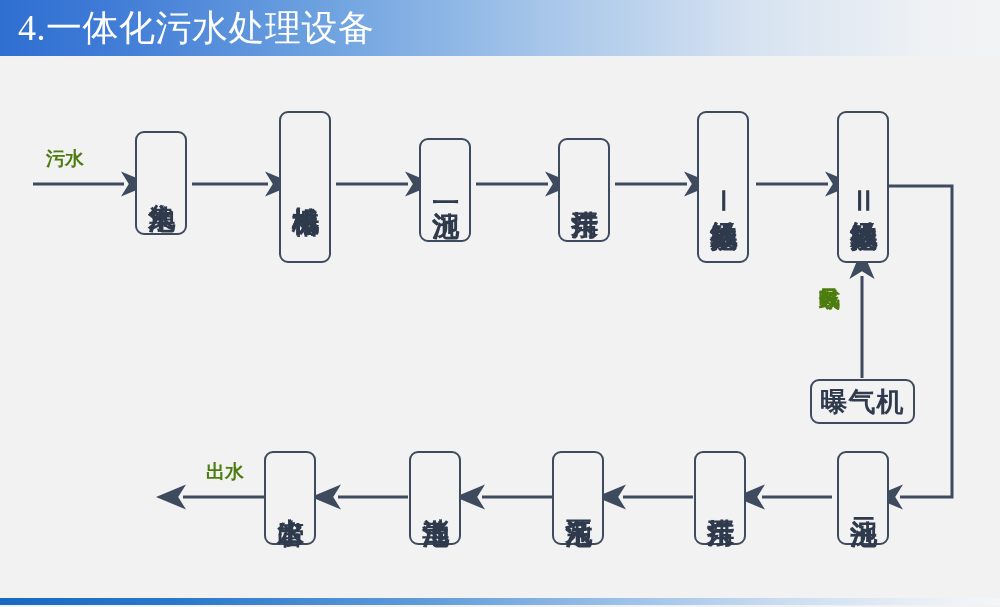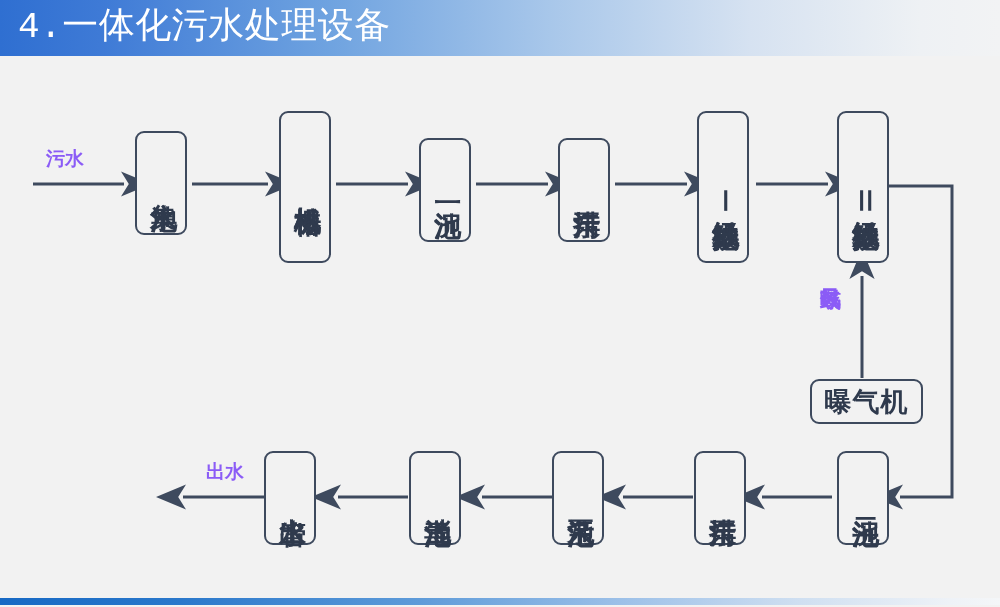--- a/index.html
+++ b/index.html
@@ -7,21 +7,21 @@
     margin: 0;
     padding: 0;
     background: #ffffff;
   }
   #slide {
     position: relative;
     width: 1000px;
     height: 607px;
     background: #f2f2f2;
     overflow: hidden;
-    font-family: Liberation Mono, monospace;
+    font-family: Liberation Serif, serif;
   }
 
   
   .header-band {
     position: absolute;
     left: 0; top: 0;
     width: 1000px; height: 56px;
     background: linear-gradient(to right,
         #2f6fd1 0%,
         #3e7ad6 10%,
@@ -91,21 +91,21 @@
   .node .htext {
     font-size: 27px;
     font-weight: 700;
     letter-spacing: 1px;
     white-space: nowrap;
   }
 
   
   .edge-label {
     position: absolute;
-    color: #8b5cf6;
+    color: #4d7c0f;
     font-size: 19px;
     font-weight: 700;
     white-space: nowrap;
   }
   .edge-label.vert {
     writing-mode: vertical-rl;
     text-orientation: upright;
     line-height: 1.02;
     font-size: 21px;
   }
@@ -184,21 +184,21 @@
   </div>
 
   <div class="node" style="left:697px; top:111px; width:52px; height:152px;">
     <span class="vtext">Ⅰ级接触池</span>
   </div>
 
   <div class="node" style="left:837px; top:111px; width:52px; height:152px;">
     <span class="vtext">Ⅱ级接触池</span>
   </div>
 
-  <div class="node" style="left:810px; top:379px; width:113px; height:45px;">
+  <div class="node" style="left:810px; top:379px; width:105px; height:45px;">
     <span class="htext">曝气机</span>
   </div>
 
   <div class="node" style="left:837px; top:451px; width:52px; height:94px;">
     <span class="vtext">二沉池</span>
   </div>
 
   <div class="node" style="left:694px; top:451px; width:52px; height:94px;">
     <span class="vtext">排污泵</span>
   </div>

